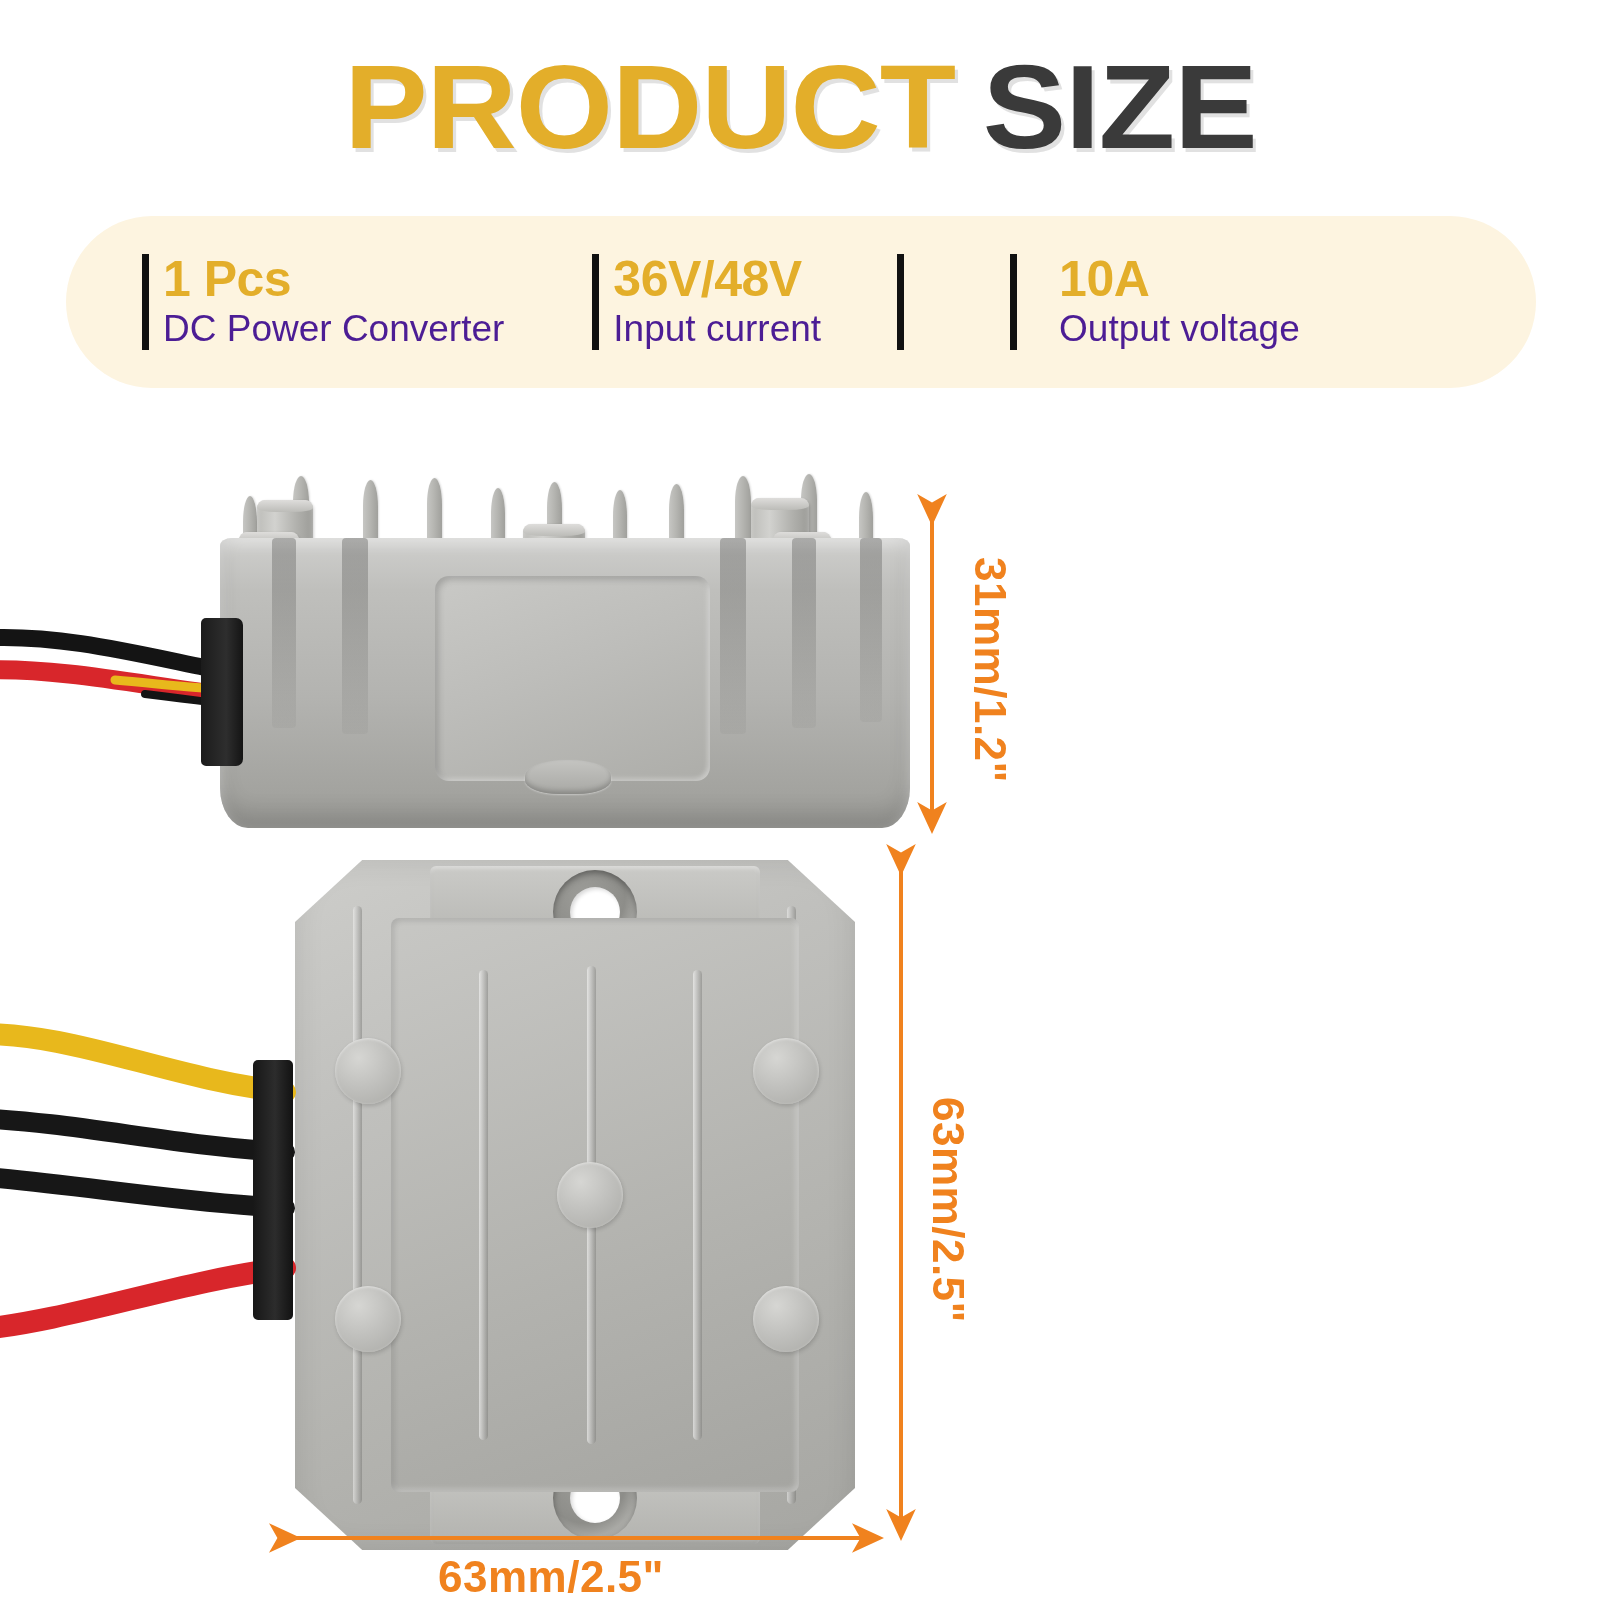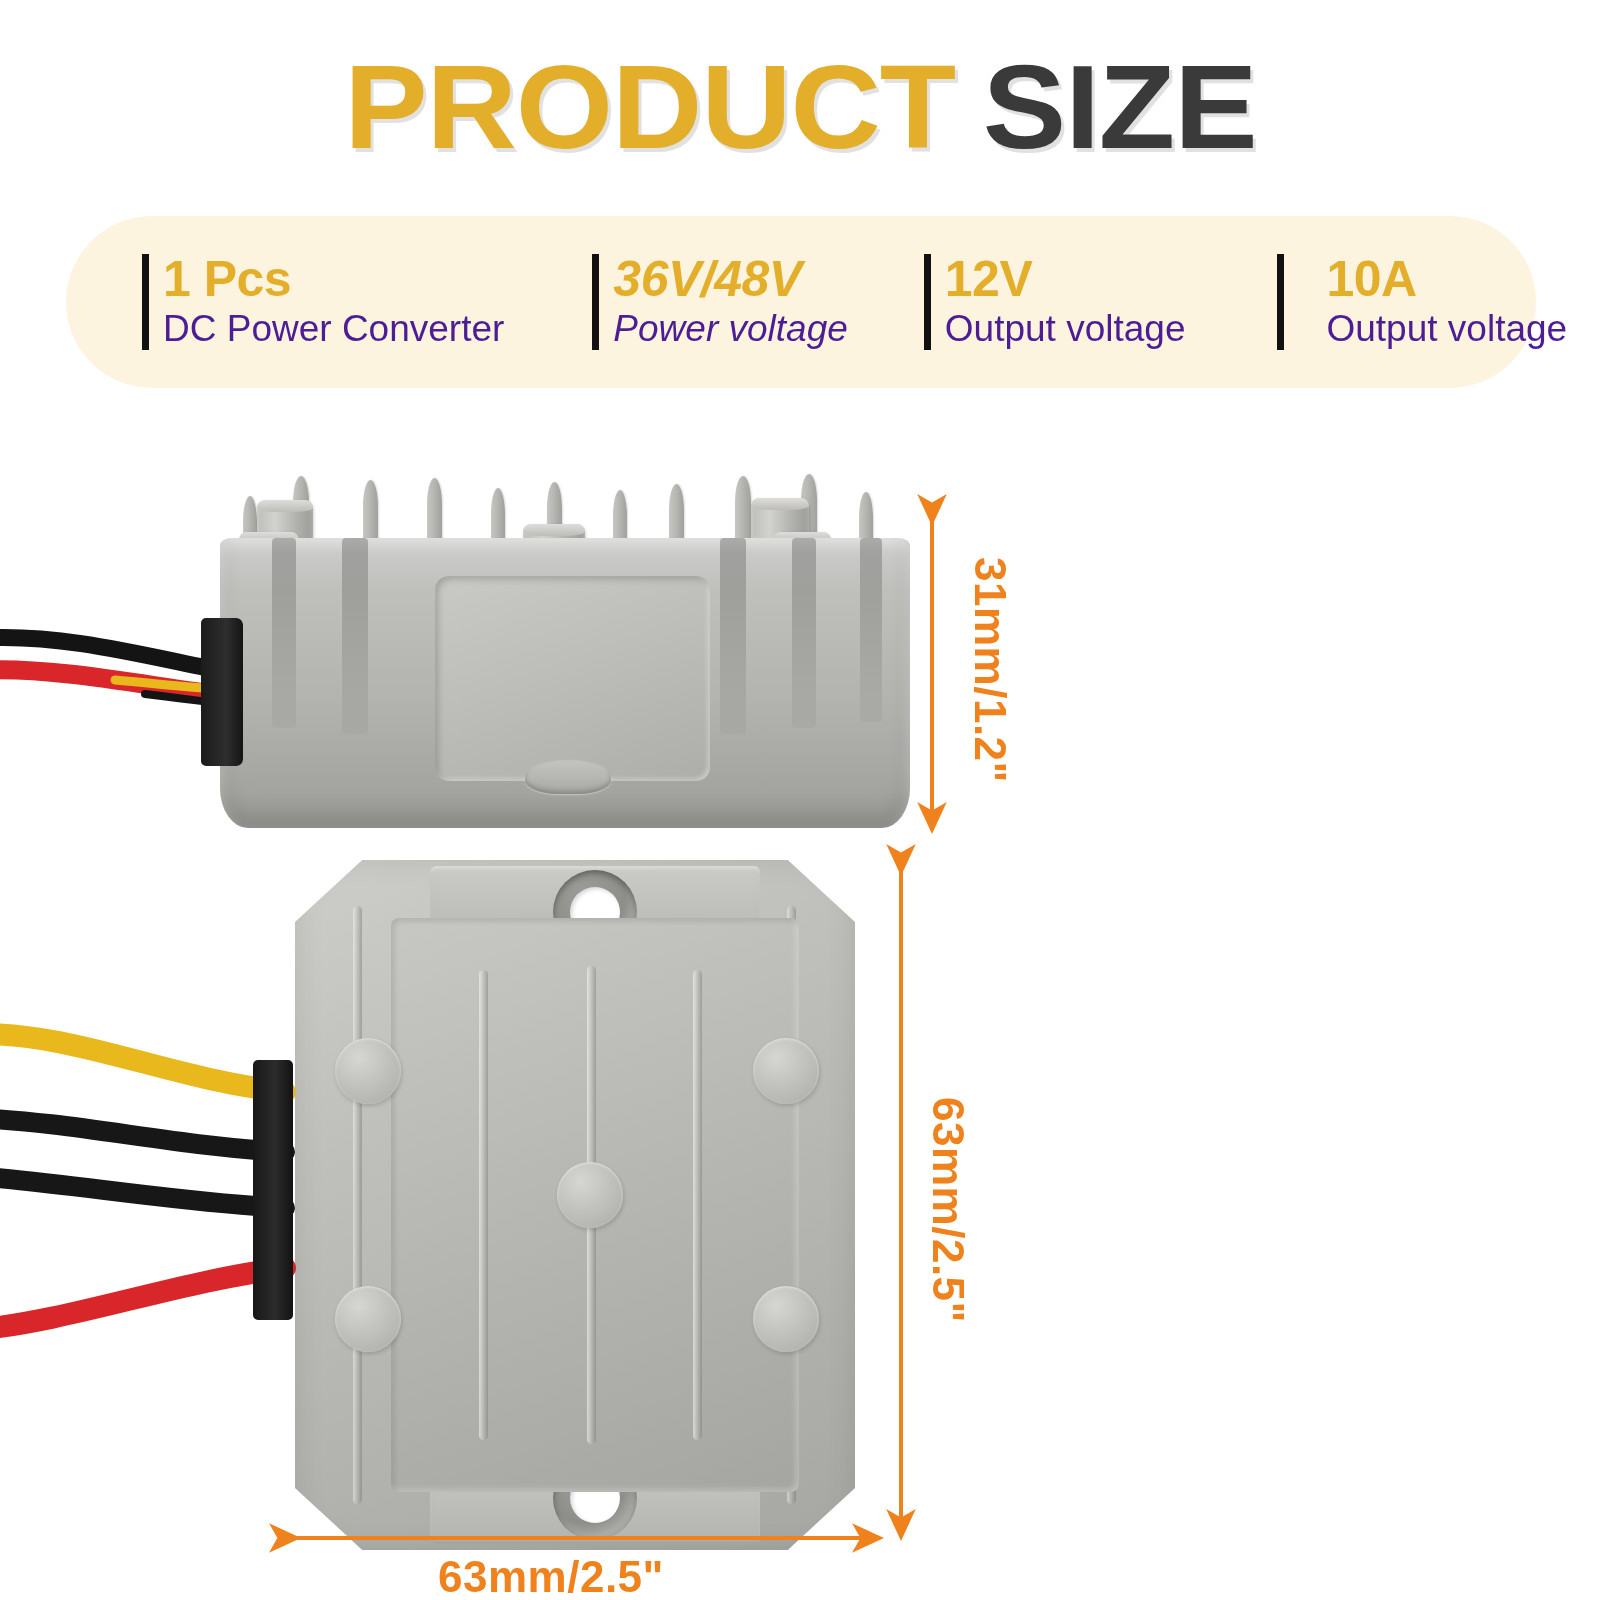--- a/index.html
+++ b/index.html
@@ -67,21 +67,21 @@
     white-space:nowrap;
   }
   .spec-label {
     font-size:37px;
     color:#4c1d95;
     line-height:1.15;
     margin-top:3px;
     white-space:nowrap;
   }
   .si-0 { margin-left:62px; }
-  .si-1 { margin-left:74px;font-style:italic; }
+  .si-1 { margin-left:74px; }
   .si-2 { margin-left:62px; }
   .si-3 { margin-left:78px;gap:28px; }
 
   
   .product-area { position:absolute; left:0; top:400px; width:1600px; height:1200px; }
 
   
   .side-view { position:absolute; left:195px; top:60px; width:740px; height:370px; }
 
   .sv-body {
@@ -231,30 +231,26 @@
       <div class="spec-text">
         <div class="spec-value">1 Pcs</div>
         <div class="spec-label">DC Power Converter</div>
       </div>
     </div>
 
     <div class="spec-item si-1">
       <div class="spec-bar"></div>
       <div class="spec-text">
         <div class="spec-value">36V/48V</div>
-        <div class="spec-label">Power voltage</div>
+        <div class="spec-label">Input current</div>
       </div>
     </div>
 
     <div class="spec-item si-2">
       <div class="spec-bar"></div>
-      <div class="spec-text">
-        <div class="spec-value">12V</div>
-        <div class="spec-label">Output voltage</div>
-      </div>
     </div>
 
     <div class="spec-item si-3">
       <div class="spec-bar"></div>
       <div class="spec-text">
         <div class="spec-value">10A</div>
         <div class="spec-label">Output voltage</div>
       </div>
     </div>
 

